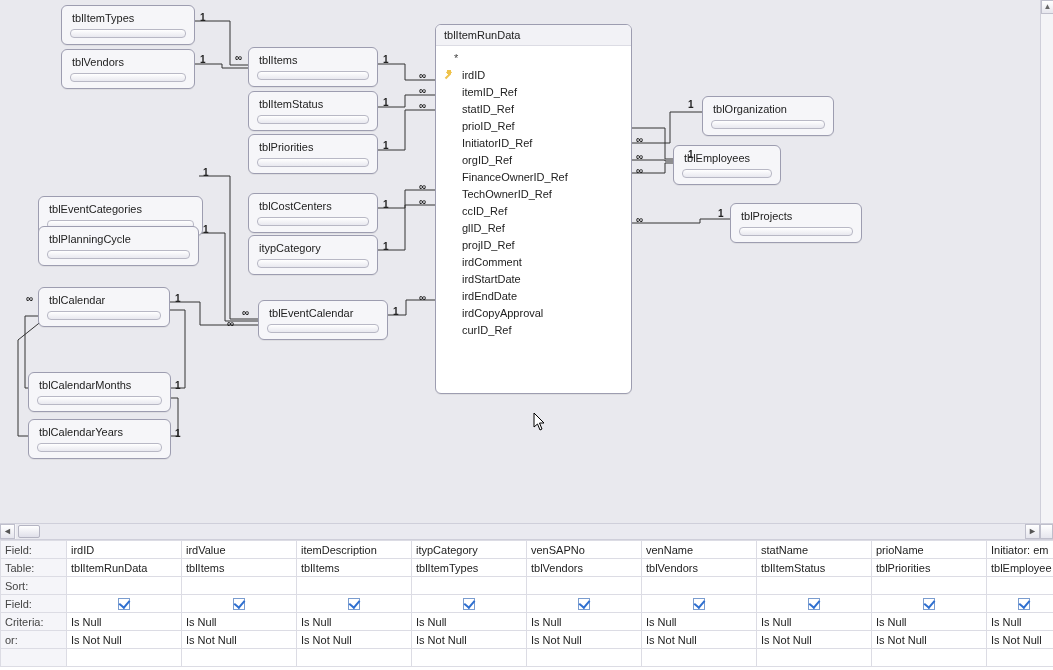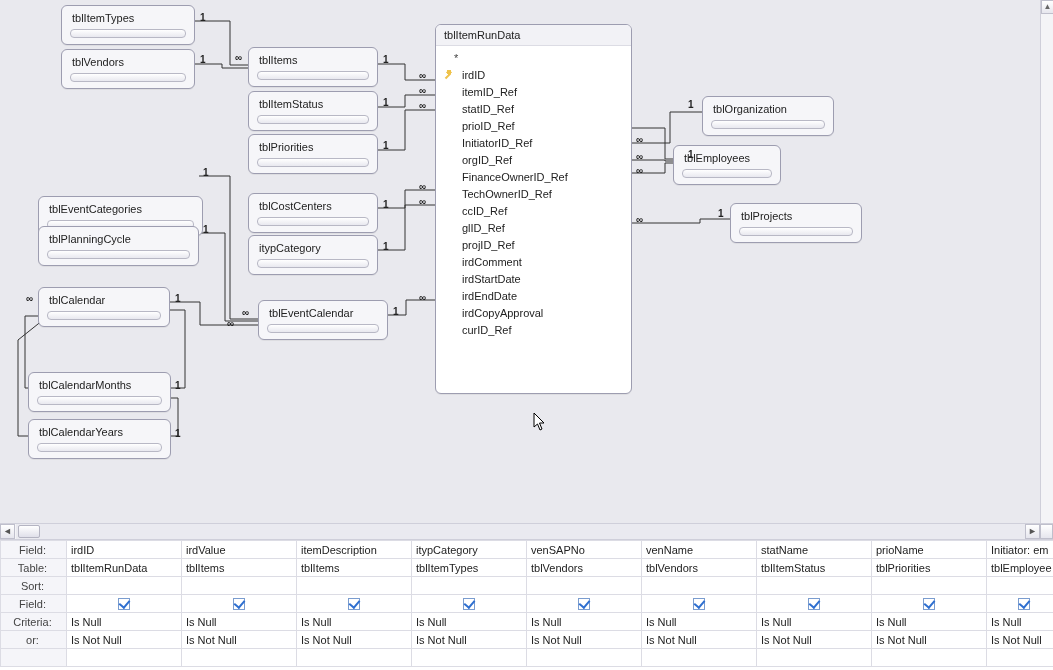--- a/index.html
+++ b/index.html
@@ -176,21 +176,21 @@
     padding: 0 4px;
     font-size: 11px;
     color: #222;
     text-align: left;
     vertical-align: middle;
     white-space: nowrap;
     overflow: hidden;
   }
   table.qgrid th.rowhdr {
     width: 66px;
-    text-align: center;
+    text-align: left;
     background: #f5f5f9;
     color: #444;
     font-weight: normal;
     padding-right: 6px;
   }
   table.qgrid tr.showrow td { text-align: center; }
   .chk {
     display:inline-block;
     width: 12px; height: 12px;
     border: 1px solid #7a9ccf;

